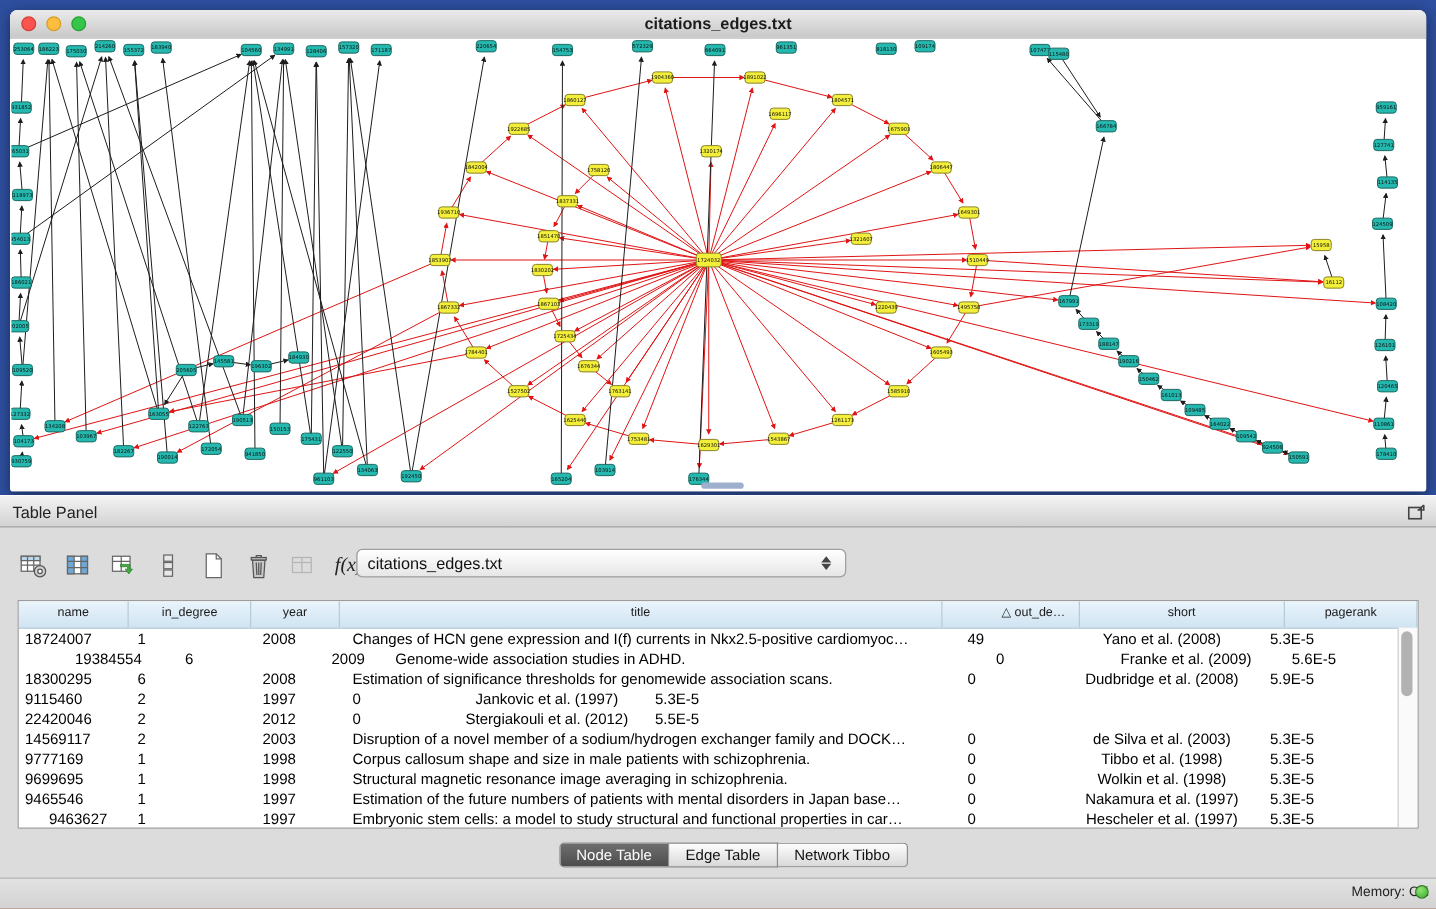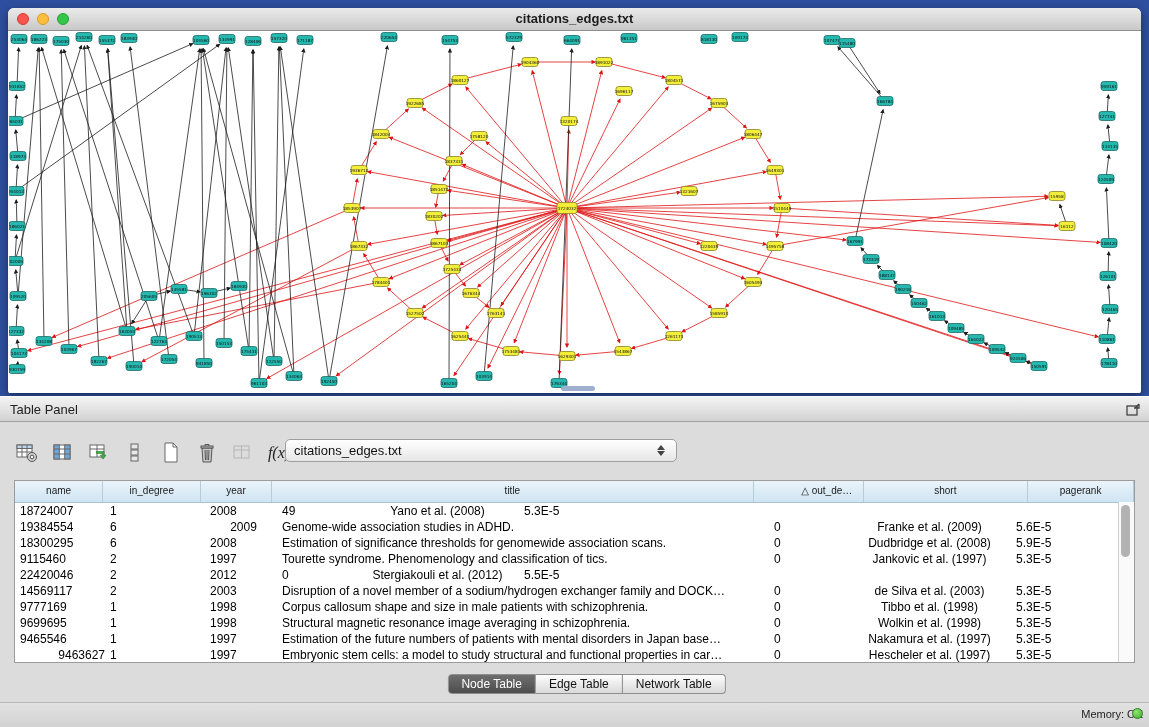--- a/index.html
+++ b/index.html
@@ -785,47 +785,47 @@
           <div class="hcell" style="width: 492px;">title</div>
           <div class="hcell" style="width: 74px; margin-left: 37px;">△ out_de…</div>
           <div class="hcell" style="width: 168px;">short</div>
           <div class="hcell" style="width: 108px;">pagerank</div>
         </div>
       <div class="tbody">
           <div class="trow">
             <div class="tcell" style="width: 90px; text-align: left;">18724007</div>
             <div class="tcell" style="width: 100px; text-align: left;">1</div>
             <div class="tcell" style="width: 72px; text-align: left;">2008</div>
+            <div class="tcell" style="width: 492px; text-align: left;">Changes of HCN gene expression and I(f) currents in Nkx2.5-positive cardiomyoc…</div>
             <div class="tcell" style="width: 74px; text-align: left;">49</div>
             <div class="tcell" style="width: 168px; text-align: center;">Yano et al. (2008)</div>
             <div class="tcell" style="width: 108px; text-align: left;">5.3E-5</div>
           </div>
           <div class="trow">
-            <div class="tcell" style="width: 90px; text-align: left;">19384554</div>
+            <div class="tcell" style="width: 90px; text-align: left; margin-left: 40px;">19384554</div>
             <div class="tcell" style="width: 100px; text-align: left;">6</div>
             <div class="tcell" style="width: 72px; text-align: center;">2009</div>
             <div class="tcell" style="width: 492px; text-align: left;">Genome-wide association studies in ADHD.</div>
             <div class="tcell" style="width: 74px; text-align: left;">0</div>
             <div class="tcell" style="width: 168px; text-align: center;">Franke et al. (2009)</div>
             <div class="tcell" style="width: 108px; text-align: left;">5.6E-5</div>
           </div>
           <div class="trow">
             <div class="tcell" style="width: 90px; text-align: left;">18300295</div>
             <div class="tcell" style="width: 100px; text-align: left;">6</div>
             <div class="tcell" style="width: 72px; text-align: left;">2008</div>
             <div class="tcell" style="width: 492px; text-align: left;">Estimation of significance thresholds for genomewide association scans.</div>
             <div class="tcell" style="width: 74px; text-align: left;">0</div>
             <div class="tcell" style="width: 168px; text-align: center;">Dudbridge et al. (2008)</div>
             <div class="tcell" style="width: 108px; text-align: left;">5.9E-5</div>
           </div>
           <div class="trow">
             <div class="tcell" style="width: 90px; text-align: left;">9115460</div>
             <div class="tcell" style="width: 100px; text-align: left;">2</div>
             <div class="tcell" style="width: 72px; text-align: left;">1997</div>
-            <div class="tcell" style="width: 492px; text-align: left;">Tourette syndrome. Phenomenology and classification of tics.</div>
             <div class="tcell" style="width: 74px; text-align: left;">0</div>
             <div class="tcell" style="width: 168px; text-align: center;">Jankovic et al. (1997)</div>
             <div class="tcell" style="width: 108px; text-align: left;">5.3E-5</div>
           </div>
           <div class="trow">
             <div class="tcell" style="width: 90px; text-align: left;">22420046</div>
             <div class="tcell" style="width: 100px; text-align: left;">2</div>
             <div class="tcell" style="width: 72px; text-align: left;">2012</div>
             <div class="tcell" style="width: 74px; text-align: left;">0</div>
             <div class="tcell" style="width: 168px; text-align: center;">Stergiakouli et al. (2012)</div>
@@ -861,38 +861,38 @@
           <div class="trow">
             <div class="tcell" style="width: 90px; text-align: left;">9465546</div>
             <div class="tcell" style="width: 100px; text-align: left;">1</div>
             <div class="tcell" style="width: 72px; text-align: left;">1997</div>
             <div class="tcell" style="width: 492px; text-align: left;">Estimation of the future numbers of patients with mental disorders in Japan base…</div>
             <div class="tcell" style="width: 74px; text-align: left;">0</div>
             <div class="tcell" style="width: 168px; text-align: center;">Nakamura et al. (1997)</div>
             <div class="tcell" style="width: 108px; text-align: left;">5.3E-5</div>
           </div>
           <div class="trow">
-            <div class="tcell" style="width: 90px; text-align: right;">9463627</div>
+            <div class="tcell" style="width: 90px; text-align: center;">9463627</div>
             <div class="tcell" style="width: 100px; text-align: left;">1</div>
             <div class="tcell" style="width: 72px; text-align: left;">1997</div>
             <div class="tcell" style="width: 492px; text-align: left;">Embryonic stem cells: a model to study structural and functional properties in car…</div>
             <div class="tcell" style="width: 74px; text-align: left;">0</div>
             <div class="tcell" style="width: 168px; text-align: center;">Hescheler et al. (1997)</div>
             <div class="tcell" style="width: 108px; text-align: left;">5.3E-5</div>
           </div>
         </div>
       <div class="vscroll">
         <div class="thumb"></div>
       </div>
     </div>
 
     <div class="tabs">
       <span class="tab active">Node Table</span>
       <span class="tab">Edge Table</span>
-      <span class="tab last">Network Table</span>
+      <span class="tab last">Network Tibbo</span>
     </div>
 
     <div class="statusbar">
       <span>Memory: OK</span>
       <span class="mem-dot"></span>
     </div>
 
   </div>
 </div>
 

